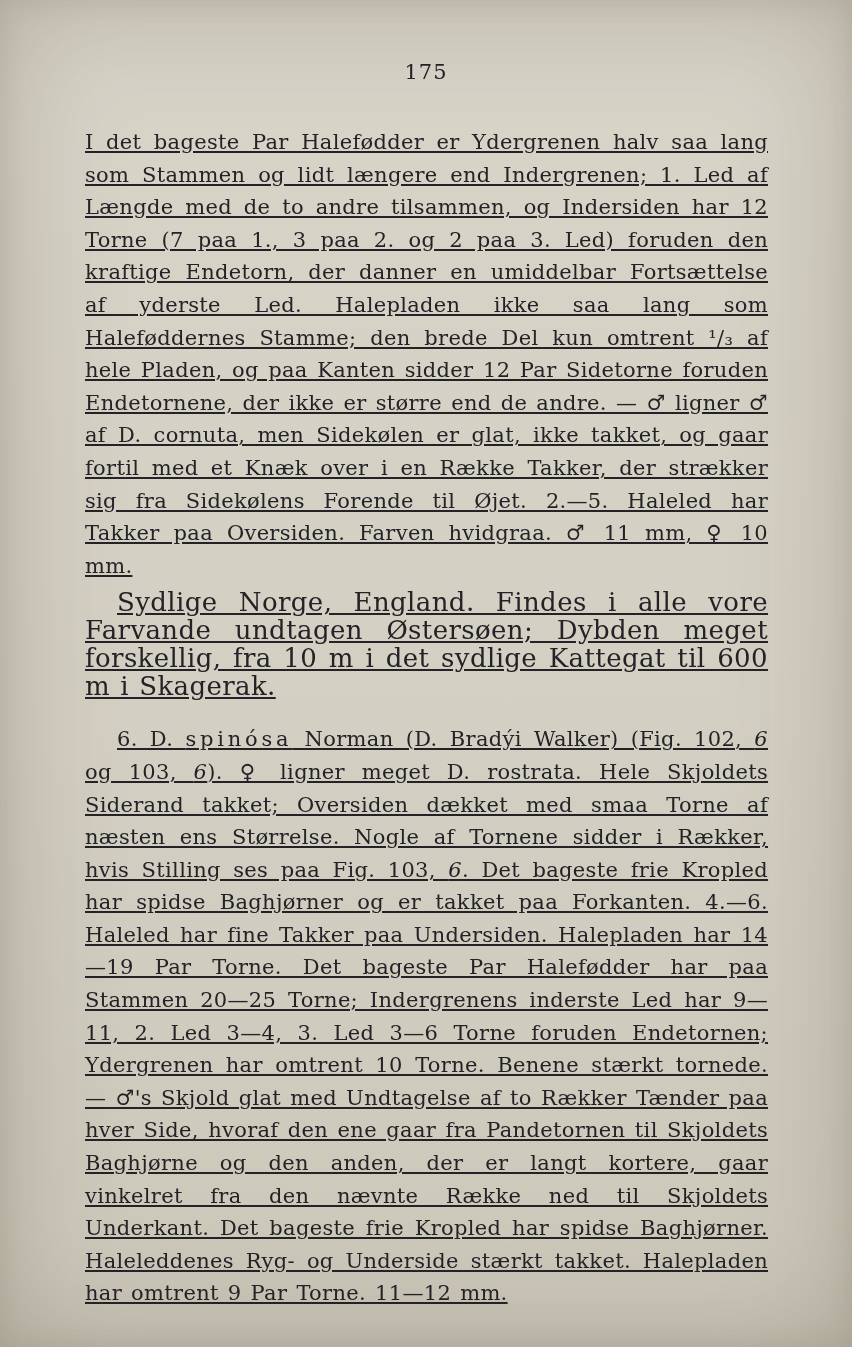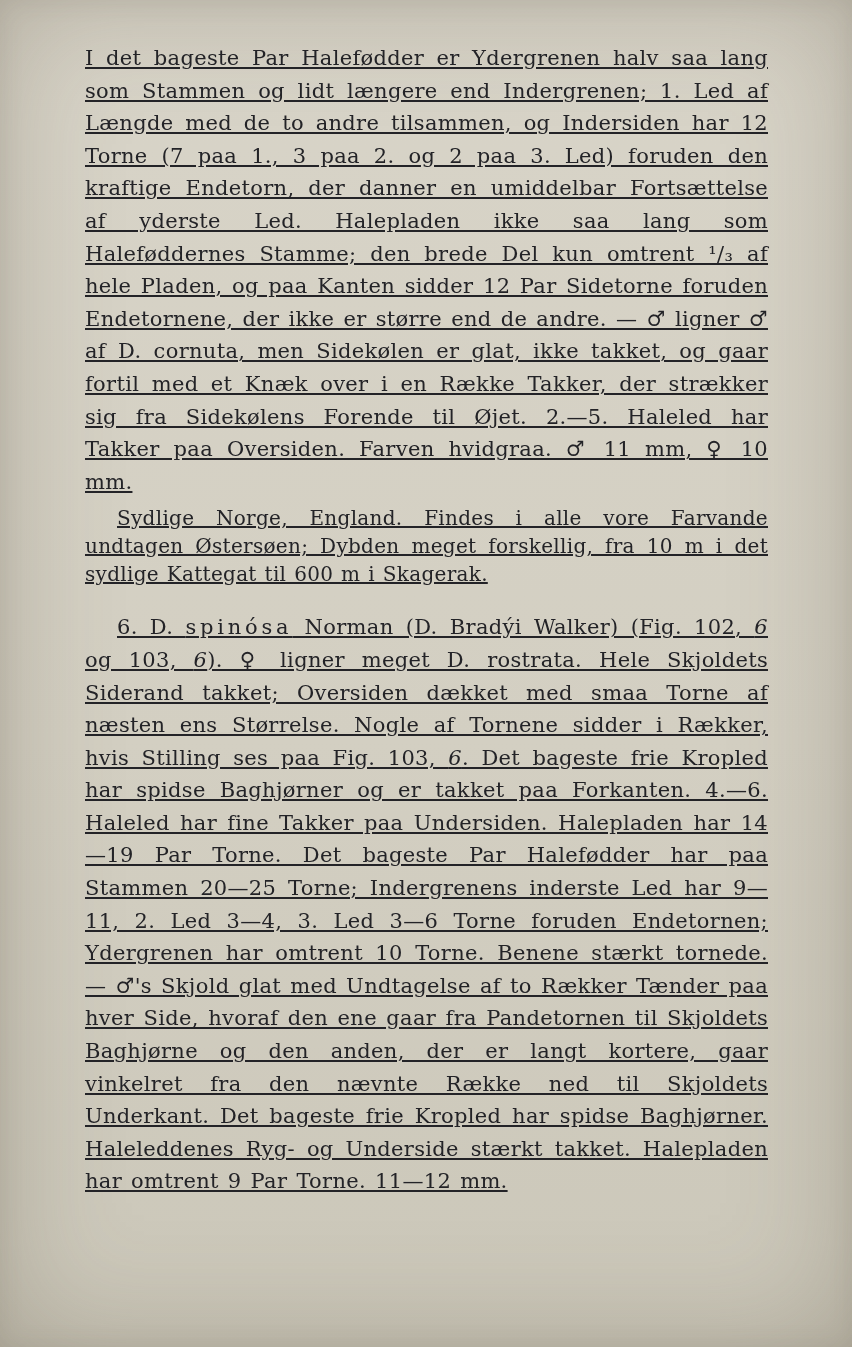--- a/index.html
+++ b/index.html
@@ -33,35 +33,36 @@
     text-align: justify;
     letter-spacing: 0.015em;
     text-decoration: underline;
   }
   .para.body {
     font-size: 21px;
     line-height: 32.6px;
     word-spacing: 0.10em;
   }
   .para.small {
-    font-size: 20px;
+    font-size: 26px;
     line-height: 28px;
     word-spacing: 0.06em;
   }
   .indent { text-indent: 32px; }
   .sperr { letter-spacing: 0.18em; }
   .ital { font-style: italic; }
   .para + .para.small { margin-top: 6px; }
   .para.small + .para.body { margin-top: 23px; }
 </style>
 </head>
 <body>
 
 <div class="page">
 
+  <div class="page-number">175</div>
 
   <div class="text-block">
 
     <p class="para body"><span>I det bageste Par Halefødder er Ydergrenen halv saa lang som Stammen og lidt længere end Indergrenen; 1. Led af Længde med de to andre tilsammen, og Indersiden har 12 Torne (7 paa 1., 3 paa 2. og 2 paa 3. Led) foruden den kraftige Endetorn, der danner en umiddelbar Fortsættelse af yderste Led. Halepladen ikke saa lang som Haleføddernes Stamme; den brede Del kun omtrent ¹/₃ af hele Pladen, og paa Kanten sidder 12 Par Sidetorne foruden Endetornene, der ikke er større end de andre. — ♂ ligner ♂ af D. cornuta, men Sidekølen er glat, ikke takket, og gaar fortil med et Knæk over i en Række Takker, der strækker sig fra Sidekølens Forende til Øjet. 2.—5. Haleled har Takker paa Oversiden. Farven hvidgraa. ♂ 11 mm, ♀ 10 mm.</span></p>
 
     <p class="para small indent"><span>Sydlige Norge, England. Findes i alle vore Farvande undtagen Østersøen; Dybden meget forskellig, fra 10 m i det sydlige Kattegat til 600 m i Skagerak.</span></p>
 
     <p class="para body indent"><span>6. D. </span><span class="sperr">spinósa</span><span> Norman (D. Bradýi Walker) (Fig. 102, </span><span class="ital">6</span><span> og 103, </span><span class="ital">6</span><span>). ♀ ligner meget D. rostrata. Hele Skjoldets Siderand takket; Oversiden dækket med smaa Torne af næsten ens Størrelse. Nogle af Tornene sidder i Rækker, hvis Stilling ses paa Fig. 103, </span><span class="ital">6</span><span>. Det bageste frie Kropled har spidse Baghjørner og er takket paa Forkanten. 4.—6. Haleled har fine Takker paa Undersiden. Halepladen har 14—19 Par Torne. Det bageste Par Halefødder har paa Stammen 20—25 Torne; Indergrenens inderste Led har 9—11, 2. Led 3—4, 3. Led 3—6 Torne foruden Endetornen; Ydergrenen har omtrent 10 Torne. Benene stærkt tornede. — ♂'s Skjold glat med Undtagelse af to Rækker Tænder paa hver Side, hvoraf den ene gaar fra Pandetornen til Skjoldets Baghjørne og den anden, der er langt kortere, gaar vinkelret fra den nævnte Række ned til Skjoldets Underkant. Det bageste frie Kropled har spidse Baghjørner. Haleleddenes Ryg- og Underside stærkt takket. Halepladen har omtrent 9 Par Torne. 11—12 mm.</span></p>
 
 

